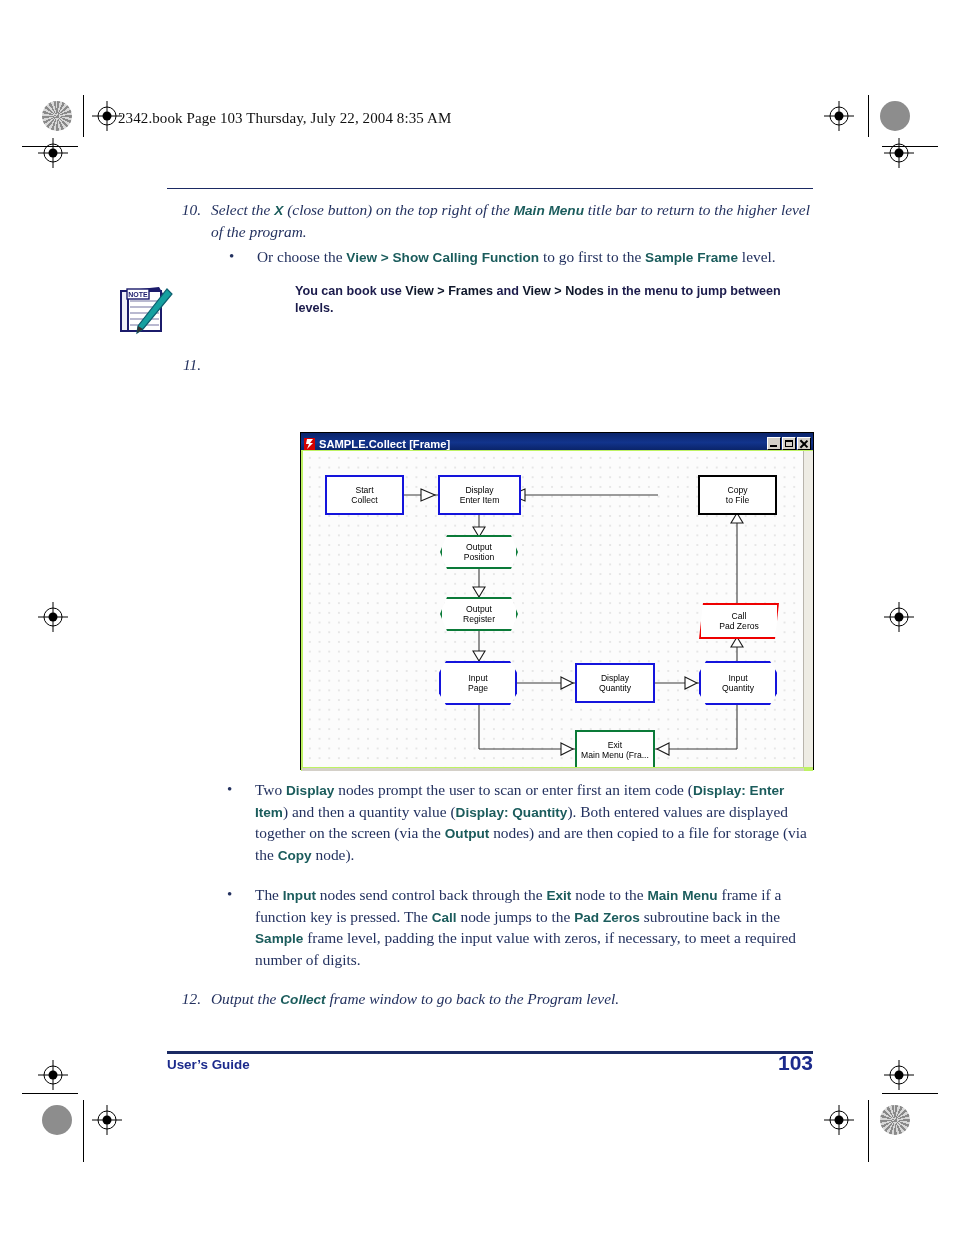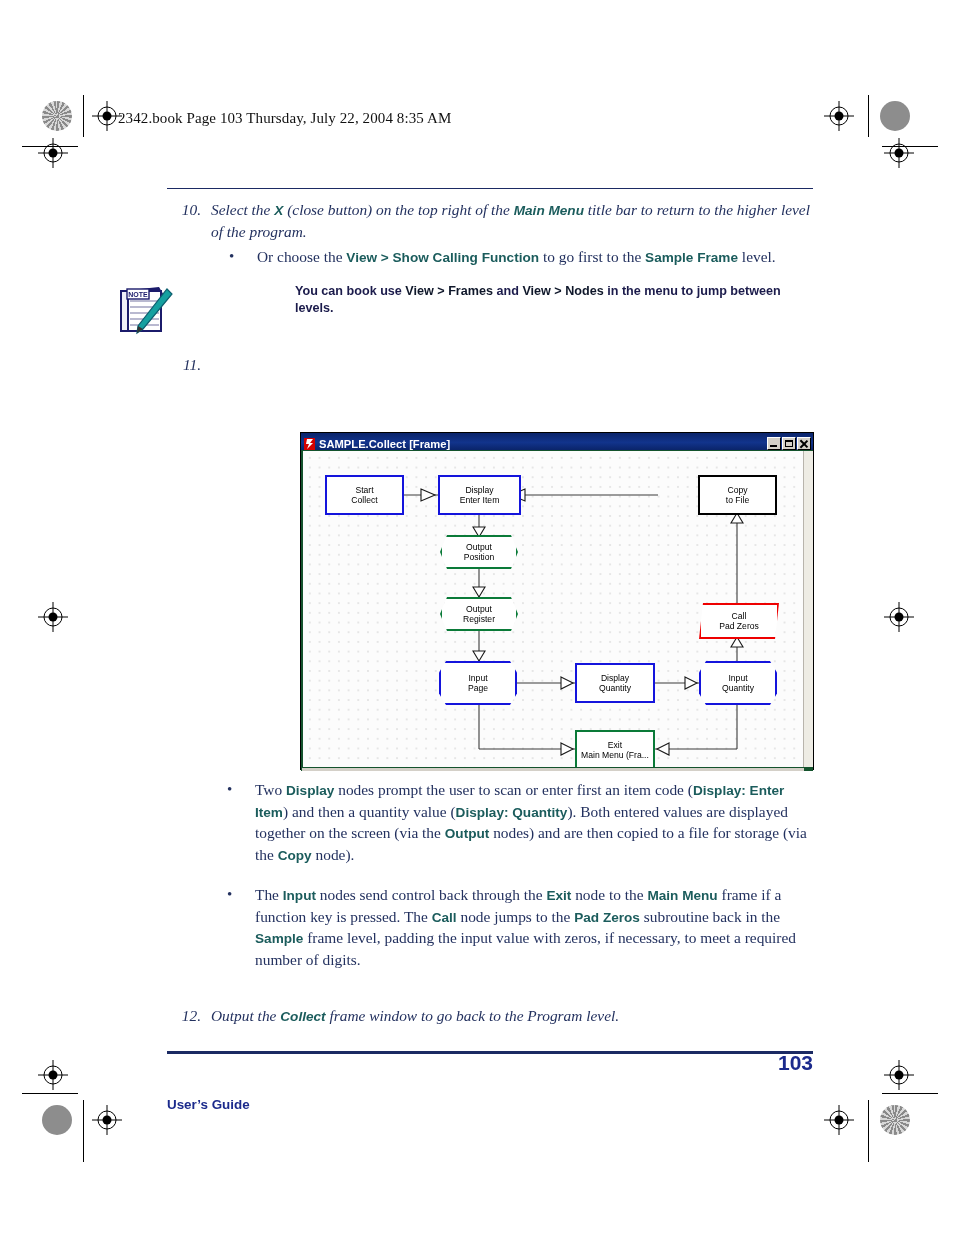--- a/index.html
+++ b/index.html
@@ -77,21 +77,21 @@
     border:1px solid;border-color:#fff #000 #000 #fff;
     position:relative;box-sizing:border-box;
   }
   .winbtn i{position:absolute;background:#000;}
   .bmin i{left:2px;bottom:2px;width:7px;height:2px;}
   .bmax i{left:2px;top:2px;width:8px;height:7px;border:1px solid #000;background:none;box-sizing:border-box;border-top-width:2px;}
   .bclose i{left:5px;top:1px;width:1.6px;height:10px;}
   .bclose i:nth-child(1){transform:rotate(45deg);}
   .bclose i:nth-child(2){transform:rotate(-45deg);}
 
-  .canvas-wrap{position:relative;height:321px;background:#14532d;padding:1px 1px 0 1px;box-sizing:border-box;}
+  .canvas-wrap{position:relative;height:321px;background:#bef264;padding:1px 1px 0 1px;box-sizing:border-box;}
   .canvas{
     position:absolute;left:2px;top:1px;width:500px;height:316px;
     background-color:#fcfcfc;
     background-image:radial-gradient(#6a6a6a 0.6px, transparent 0.7px);
     background-size:9.7px 9.7px;background-position:2px 2px;
     border-right:1px solid #9a9a9a;
     overflow:hidden;
   }
   .sb-v{position:absolute;right:0;top:1px;width:9px;height:316px;background:#eeece4;border-left:1px solid #b8b4ac;}
   .sb-h{position:absolute;left:1px;bottom:0;height:3px;width:502px;background:#d4d0c8;}
@@ -121,21 +121,21 @@
     clip-path:polygon(9% 0%,91% 0%,100% 26%,100% 74%,91% 100%,9% 100%,0% 74%,0% 26%);}
   .parwrap .shape{background:#fff;border:2px solid #ee0000;
     clip-path:polygon(5% 0%,100% 0%,95% 100%,0% 100%);}
 
   .edges{position:absolute;left:0;top:0;width:500px;height:316px;}
 
   
   .footer-rule{position:absolute;left:167px;top:1051px;width:646px;height:3px;background:#1b2a63;}
   .footer-left{
     position:absolute;left:167px;top:1057px;
-    font-family:"Liberation Sans",sans-serif;font-weight:bold;font-size:13.4px;color:#1b2a8c;margin-top:40px;
+    font-family:"Liberation Sans",sans-serif;font-weight:bold;font-size:13.4px;color:#1b2a8c;
   }
   .footer-right{
     position:absolute;left:757px;top:1051px;width:56px;text-align:right;
     font-family:"Liberation Sans",sans-serif;font-weight:bold;font-size:21px;color:#1b2a8c;
   }
 </style>
 </head>
 <body>
 
 <div>
@@ -388,21 +388,21 @@
   <div class="sub-bullet body-text" style="padding-left:88px;margin-top:0;">
     <span class="bul" style="left:60px;">•</span>
     <span><span>Two </span><b class="kw">Display</b><span> nodes prompt the user to scan or enter first an item code (</span><b class="kw">Display: Enter Item</b><span>) and then a quantity value (</span><b class="kw">Display: Quantity</b><span>). Both entered values are displayed together on the screen (via the </span><b class="kw">Output</b><span> nodes) and are then copied to a file for storage (via the </span><b class="kw">Copy</b><span> node).</span></span>
   </div>
 
   <div class="sub-bullet body-text" style="padding-left:88px;margin-top:19px;">
     <span class="bul" style="left:60px;">•</span>
     <span><span>The </span><b class="kw">Input</b><span> nodes send control back through the </span><b class="kw">Exit</b><span> node to the </span><b class="kw">Main Menu</b><span> frame if a function key is pressed. The </span><b class="kw">Call</b><span> node jumps to the </span><b class="kw">Pad Zeros</b><span> subroutine back in the </span><b class="kw">Sample</b><span> frame level, padding the input value with zeros, if necessary, to meet a required number of digits.</span></span>
   </div>
 
-  <div class="num-item body-text" style="margin-top:36px;padding-left:44px;">
+  <div class="num-item body-text" style="margin-top:19px;padding-left:44px;">
     <span class="num">12.</span>
     <span><span>Output the </span><b class="kw">Collect</b><span> frame window to go back to the Program level.</span></span>
   </div>
 </div>
 
 <div class="footer-rule"></div>
 <div class="footer-left">User’s Guide</div>
 <div class="footer-right">103</div>
 
 </body></html>

